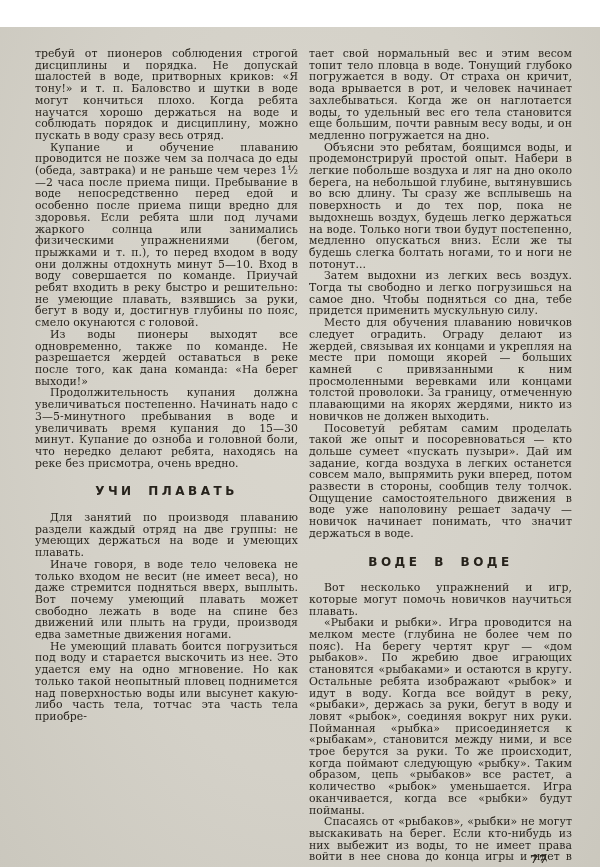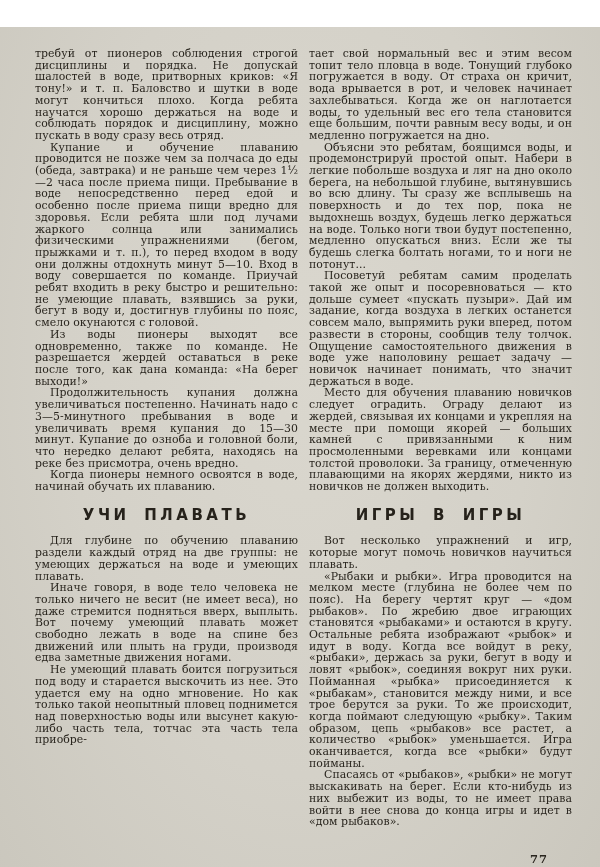--- a/index.html
+++ b/index.html
@@ -30,21 +30,21 @@
     text-align: justify;
     letter-spacing: 0.05px;
   }
   .col p {
     margin: 0;
     text-indent: 15px;
   }
   .col p.flush { text-indent: 0; }
   .sec-heading {
     font-family: "DejaVu Sans", "Liberation Sans", sans-serif;
-    font-size: 15px;
+    font-size: 12px;
     font-weight: bold;
     letter-spacing: 3.5px;
     word-spacing: 6px;
     text-align: center;
     text-indent: 0;
     margin: 17px 0 14px 0;
     color: #26221b;
   }
   .lead-bold { font-weight: normal; }
   .pageno {
@@ -60,33 +60,33 @@
 <body>
 
 <div class="page">
   <div class="columns">
 
     <div class="col">
       <p class="flush">требуй от пионеров соблюдения строгой дисциплины и порядка. Не допускай шалостей в воде, притворных криков: «Я тону!» и т. п. Баловство и шутки в воде могут кончиться плохо. Когда ребята научатся хорошо держаться на воде и соблюдать порядок и дисциплину, можно пускать в воду сразу весь отряд.</p>
       <p>Купание и обучение плаванию проводится не позже чем за полчаса до еды (обеда, завтрака) и не раньше чем через 1½—2 часа после приема пищи. Пребывание в воде непосредственно перед едой и особенно после приема пищи вредно для здоровья. Если ребята шли под лучами жаркого солнца или занимались физическими упражнениями (бегом, прыжками и т. п.), то перед входом в воду они должны отдохнуть минут 5—10. Вход в воду совершается по команде. Приучай ребят входить в реку быстро и решительно: не умеющие плавать, взявшись за руки, бегут в воду и, достигнув глубины по пояс, смело окунаются с головой.</p>
       <p>Из воды пионеры выходят все одновременно, также по команде. Не разрешается жердей оставаться в реке после того, как дана команда: «На берег выходи!»</p>
       <p>Продолжительность купания должна увеличиваться постепенно. Начинать надо с 3—5-минутного пребывания в воде и увеличивать время купания до 15—30 минут. Купание до озноба и головной боли, что нередко делают ребята, находясь на реке без присмотра, очень вредно.</p>
-      <p>Когда пионеры немного освоятся в воде, начинай обучать их плаванию.</p>
       <div class="sec-heading">УЧИ ПЛАВАТЬ</div>
-      <p>Для глубине по обучению плаванию раздели каждый отряд на две группы: не умеющих держаться на воде и умеющих плавать.</p>
-      <p>Иначе говоря, в воде тело человека не только ничего не весит (не имеет веса), но даже стремится подняться вверх, выплыть. Вот почему умеющий плавать может свободно лежать в воде на спине без движений или плыть на груди, производя едва заметные движения ногами.</p>
+      <p>Для занятий по производя плаванию раздели каждый отряд на две группы: не умеющих держаться на воде и умеющих плавать.</p>
+      <p>Иначе говоря, в воде тело человека не только входом не весит (не имеет веса), но даже стремится подняться вверх, выплыть. Вот почему умеющий плавать может свободно лежать в воде на спине без движений или плыть на груди, производя едва заметные движения ногами.</p>
       <p>Не умеющий плавать боится погрузиться под воду и старается выскочить из нее. Это удается ему на одно мгновение. Но как только такой неопытный пловец поднимется над поверхностью воды или высунет какую-либо часть тела, тотчас эта часть тела приобре-</p>
     </div>
 
     <div class="col">
       <p class="flush">тает свой нормальный вес и этим весом топит тело пловца в воде. Тонущий глубоко погружается в воду. От страха он кричит, вода врывается в рот, и человек начинает захлебываться. Когда же он наглотается воды, то удельный вес его тела становится еще большим, почти равным весу воды, и он медленно погружается на дно.</p>
       <p>Объясни это ребятам, боящимся воды, и продемонстрируй простой опыт. Набери в легкие побольше воздуха и ляг на дно около берега, на небольшой глубине, вытянувшись во всю длину. Ты сразу же всплывешь на поверхность и до тех пор, пока не выдохнешь воздух, будешь легко держаться на воде. Только ноги твои будут постепенно, медленно опускаться вниз. Если же ты будешь слегка болтать ногами, то и ноги не потонут...</p>
+      <p>Затем выдохни из легких весь воздух. Тогда ты свободно и легко погрузишься на самое дно. Чтобы подняться со дна, тебе придется применить мускульную силу.</p>
+      <p>Место для обучения плаванию новичков следует оградить. Ограду делают из жердей, связывая их концами и укрепляя на месте при помощи якорей — больших камней с привязанными к ним просмоленными веревками или концами толстой проволоки. За границу, отмеченную плавающими на якорях жердями, никто из новичков не должен выходить.</p>
       <p>Посоветуй ребятам самим проделать такой же опыт и посоревноваться — кто дольше сумеет «пускать пузыри». Дай им задание, когда воздуха в легких останется совсем мало, выпрямить руки вперед, потом развести в стороны, сообщив телу толчок. Ощущение самостоятельного движения в воде уже наполовину решает задачу — новичок начинает понимать, что значит держаться в воде.</p>
-      <p>Место для обучения плаванию новичков следует оградить. Ограду делают из жердей, связывая их концами и укрепляя на месте при помощи якорей — больших камней с привязанными к ним просмоленными веревками или концами толстой проволоки. За границу, отмеченную плавающими на якорях жердями, никто из новичков не должен выходить.</p>
-      <div class="sec-heading">ИГРЫ В ИГРЫ</div>
+      <div class="sec-heading">ВОДЕ В ВОДЕ</div>
       <p>Вот несколько упражнений и игр, которые могут помочь новичков научиться плавать.</p>
       <p>
         <span class="lead-bold">«Рыбаки и рыбки».</span><span> Игра проводится на мелком месте (глубина не более чем по пояс). На берегу чертят круг — «дом рыбаков». По жребию двое играющих становятся «рыбаками» и остаются в кругу. Остальные ребята изображают «рыбок» и идут в воду. Когда все войдут в реку, «рыбаки», держась за руки, бегут в воду и ловят «рыбок», соединяя вокруг них руки. Пойманная «рыбка» присоединяется к «рыбакам», становится между ними, и все трое берутся за руки. То же происходит, когда поймают следующую «рыбку». Таким образом, цепь «рыбаков» все растет, а количество «рыбок» уменьшается. Игра оканчивается, когда все «рыбки» будут пойманы.</span>
       </p>
       <p>Спасаясь от «рыбаков», «рыбки» не могут выскакивать на берег. Если кто-нибудь из них выбежит из воды, то не имеет права войти в нее снова до конца игры и идет в «дом рыбаков».</p>
     </div>
 
   </div>
 
   <div class="pageno">77</div>

